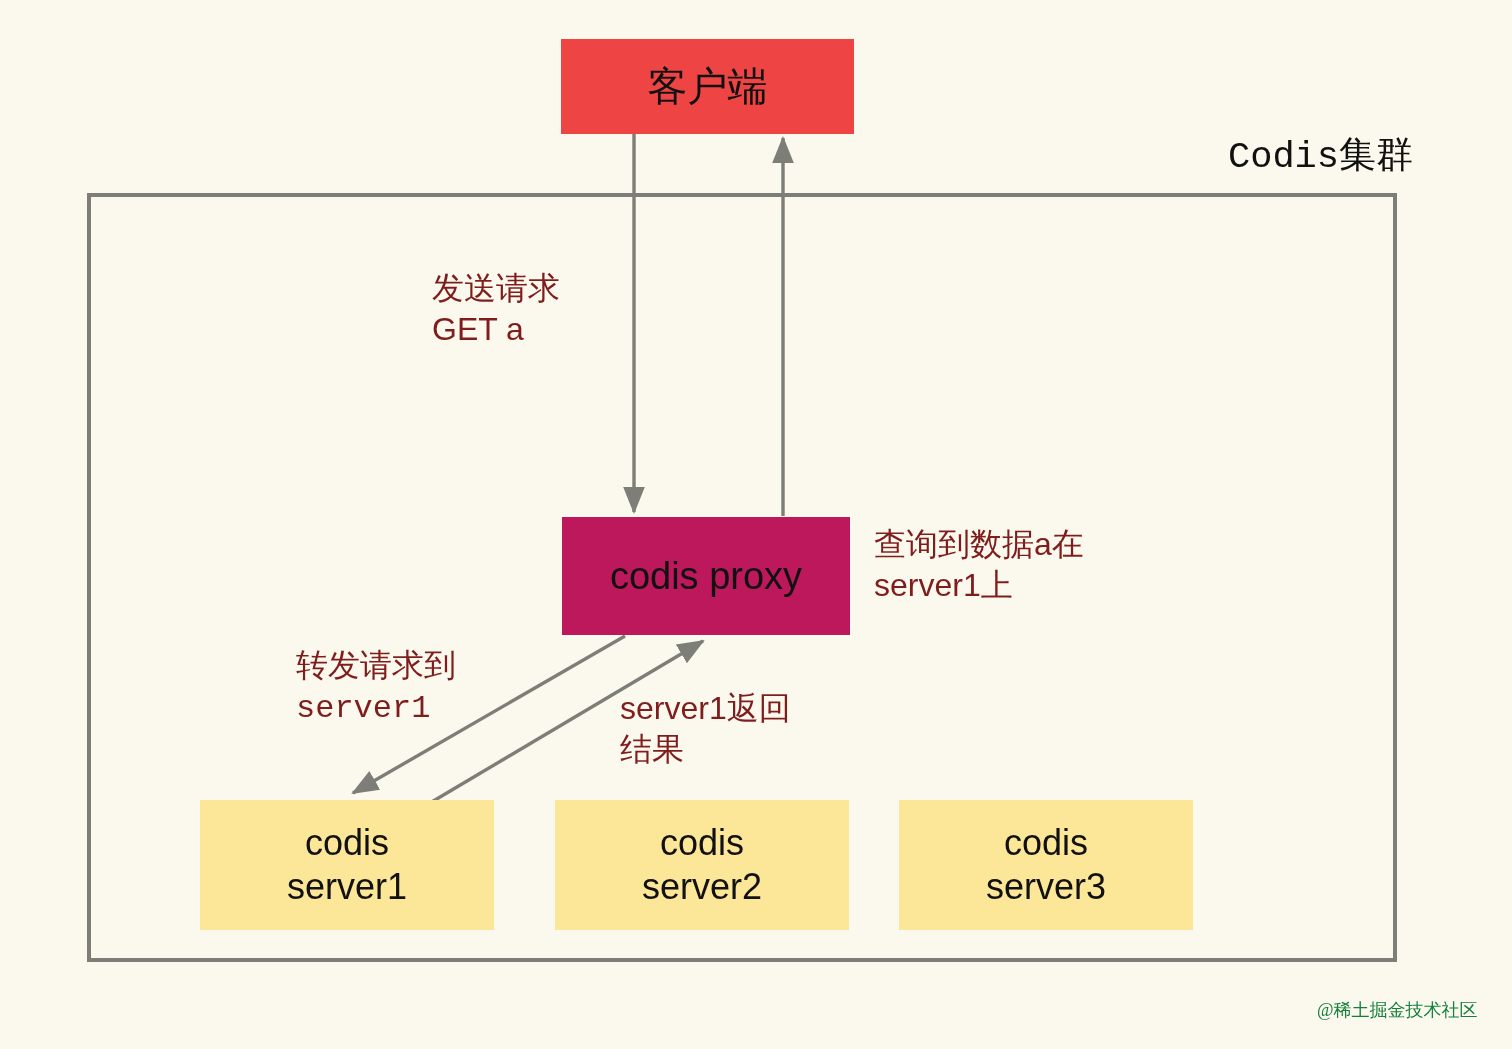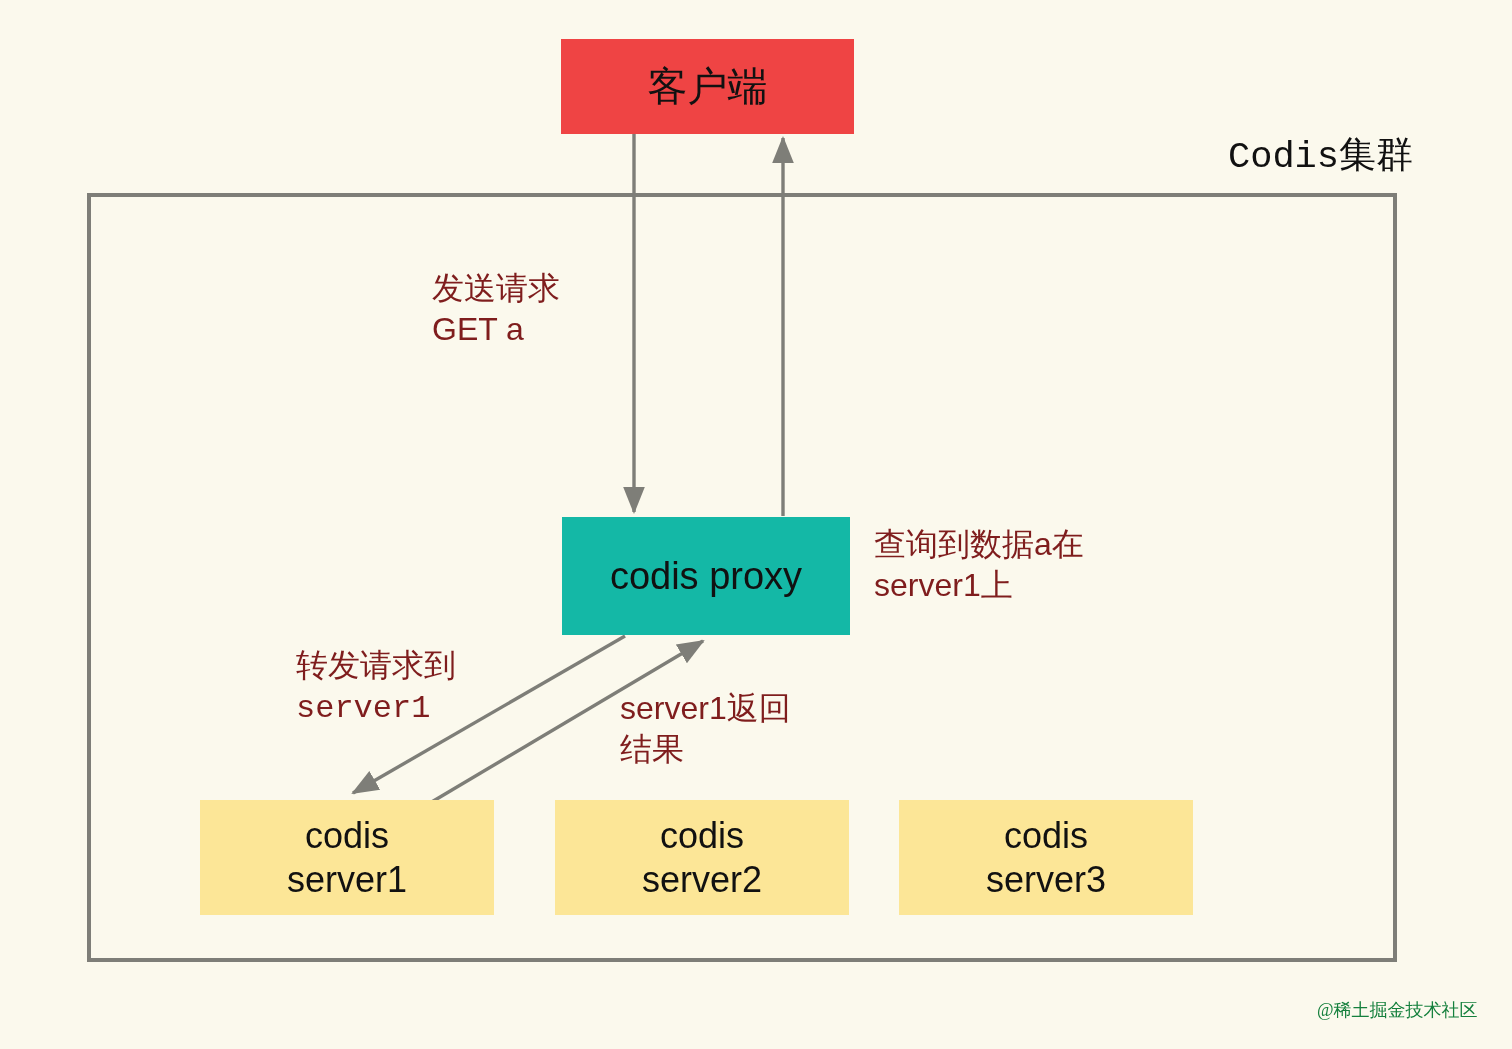--- a/index.html
+++ b/index.html
@@ -34,27 +34,27 @@
     width: 293px;
     height: 95px;
     background: #ef4444;
     font-size: 40px;
   }
   .box-proxy {
     left: 562px;
     top: 517px;
     width: 288px;
     height: 118px;
-    background: #14b8a6;
+    background: #be185d;
     font-size: 38px;
   }
   .box-server {
     top: 800px;
     width: 294px;
-    height: 115px;
+    height: 130px;
     background: #fce697;
     font-size: 36px;
   }
   .box-server1 { left: 200px; }
   .box-server2 { left: 555px; }
   .box-server3 { left: 899px; }
 
   .cluster-frame {
     position: absolute;
     left: 87px;

